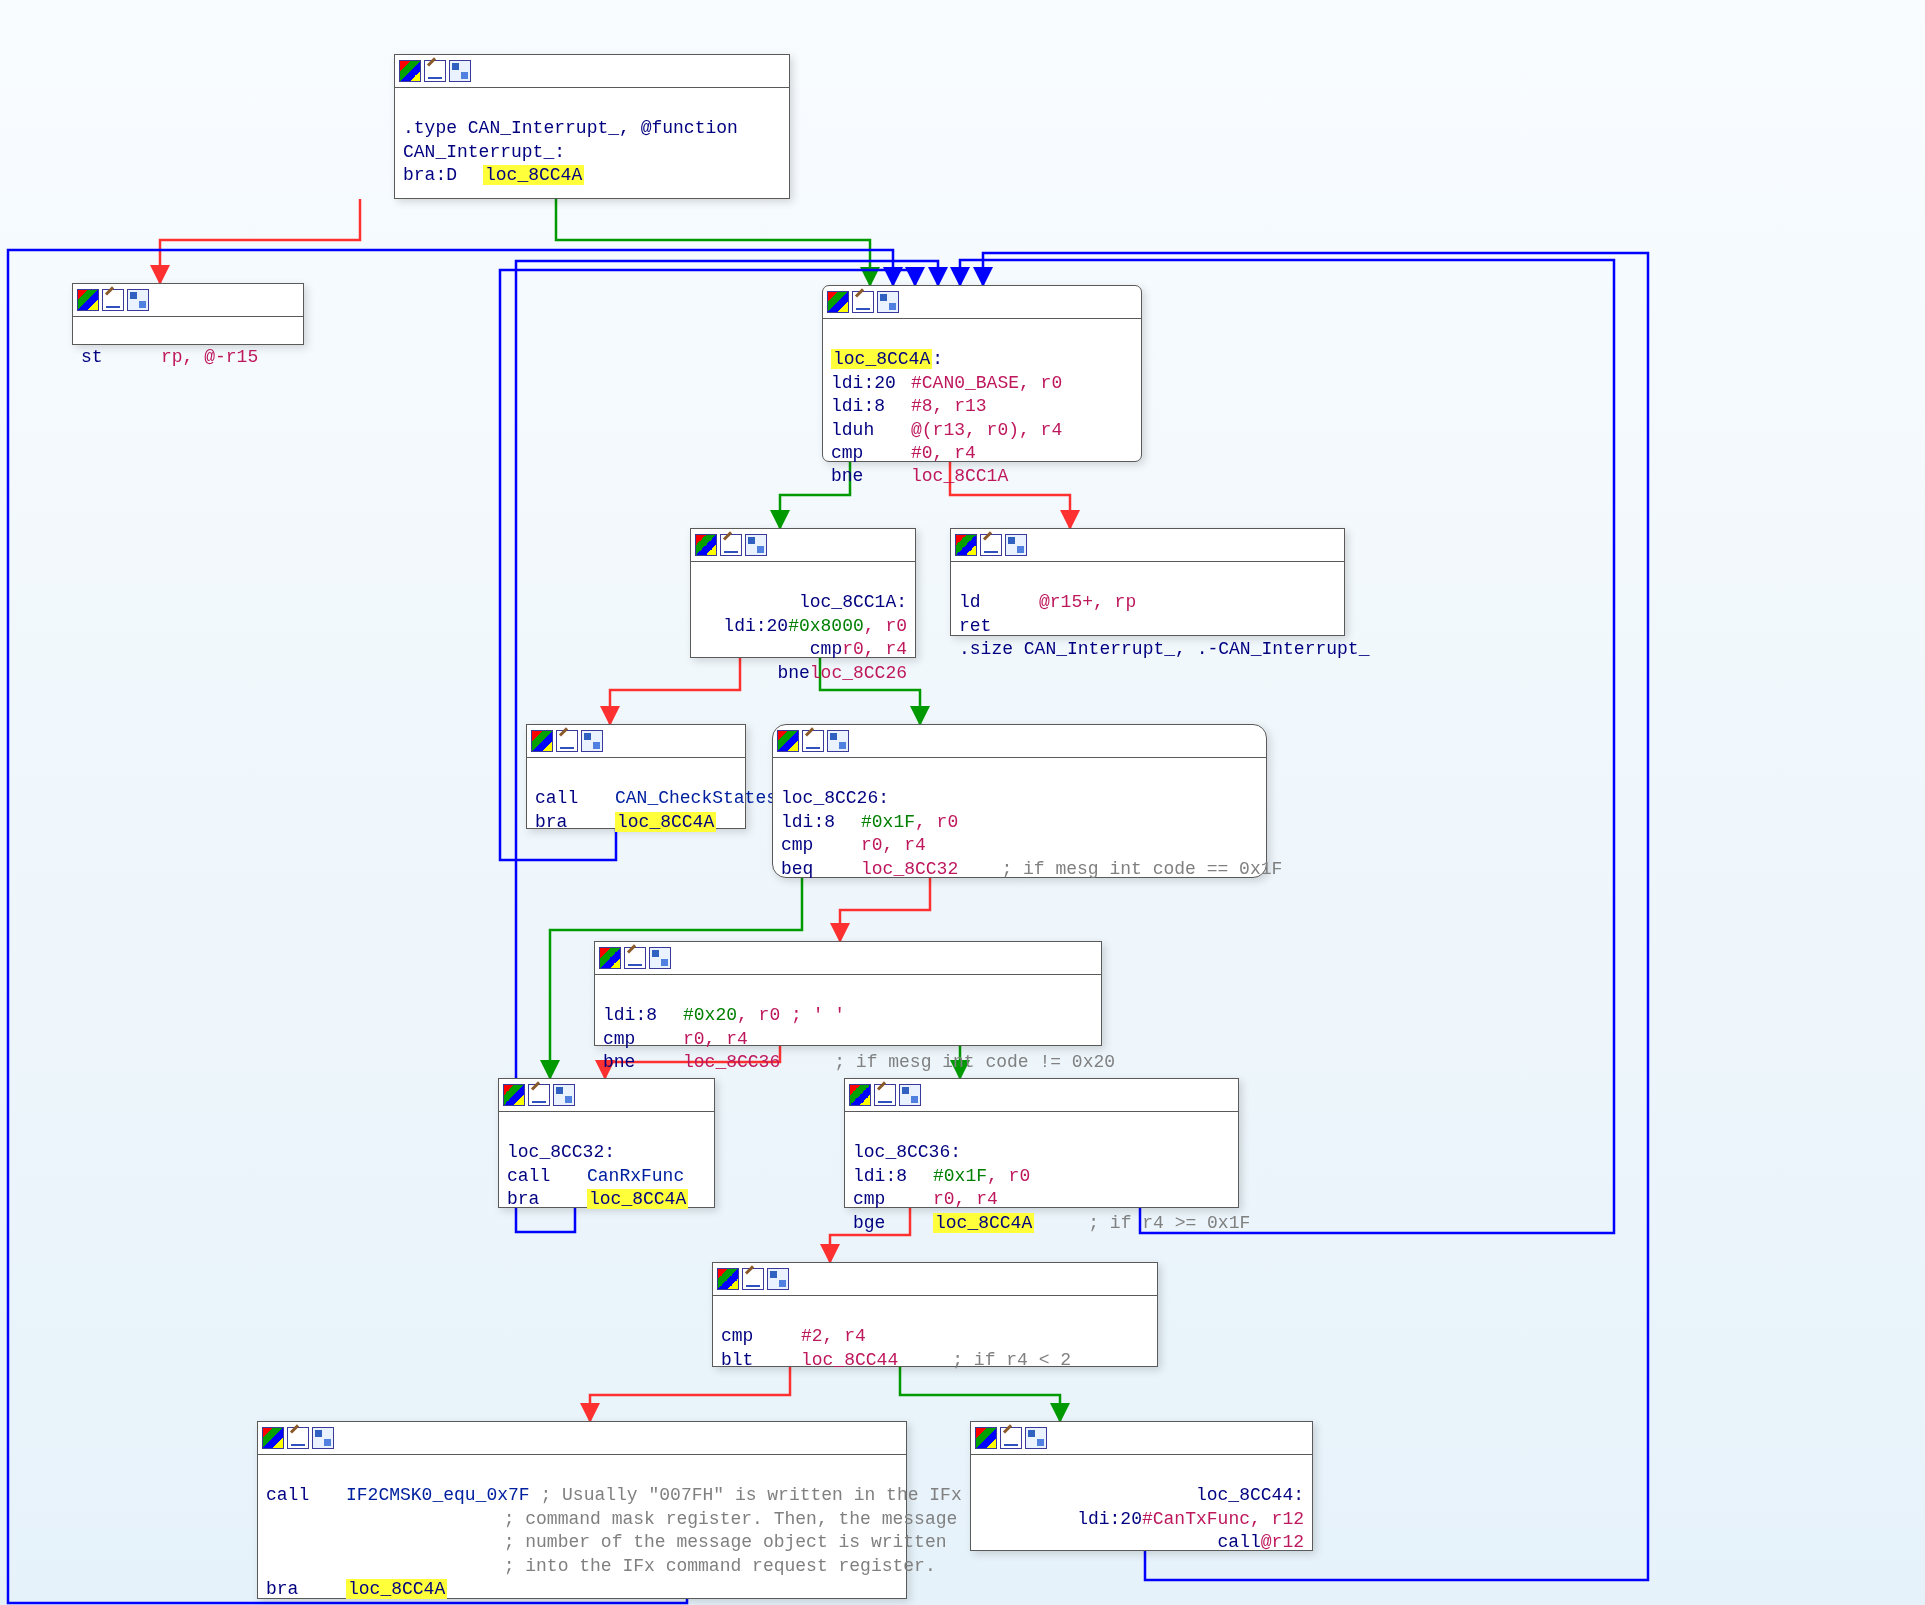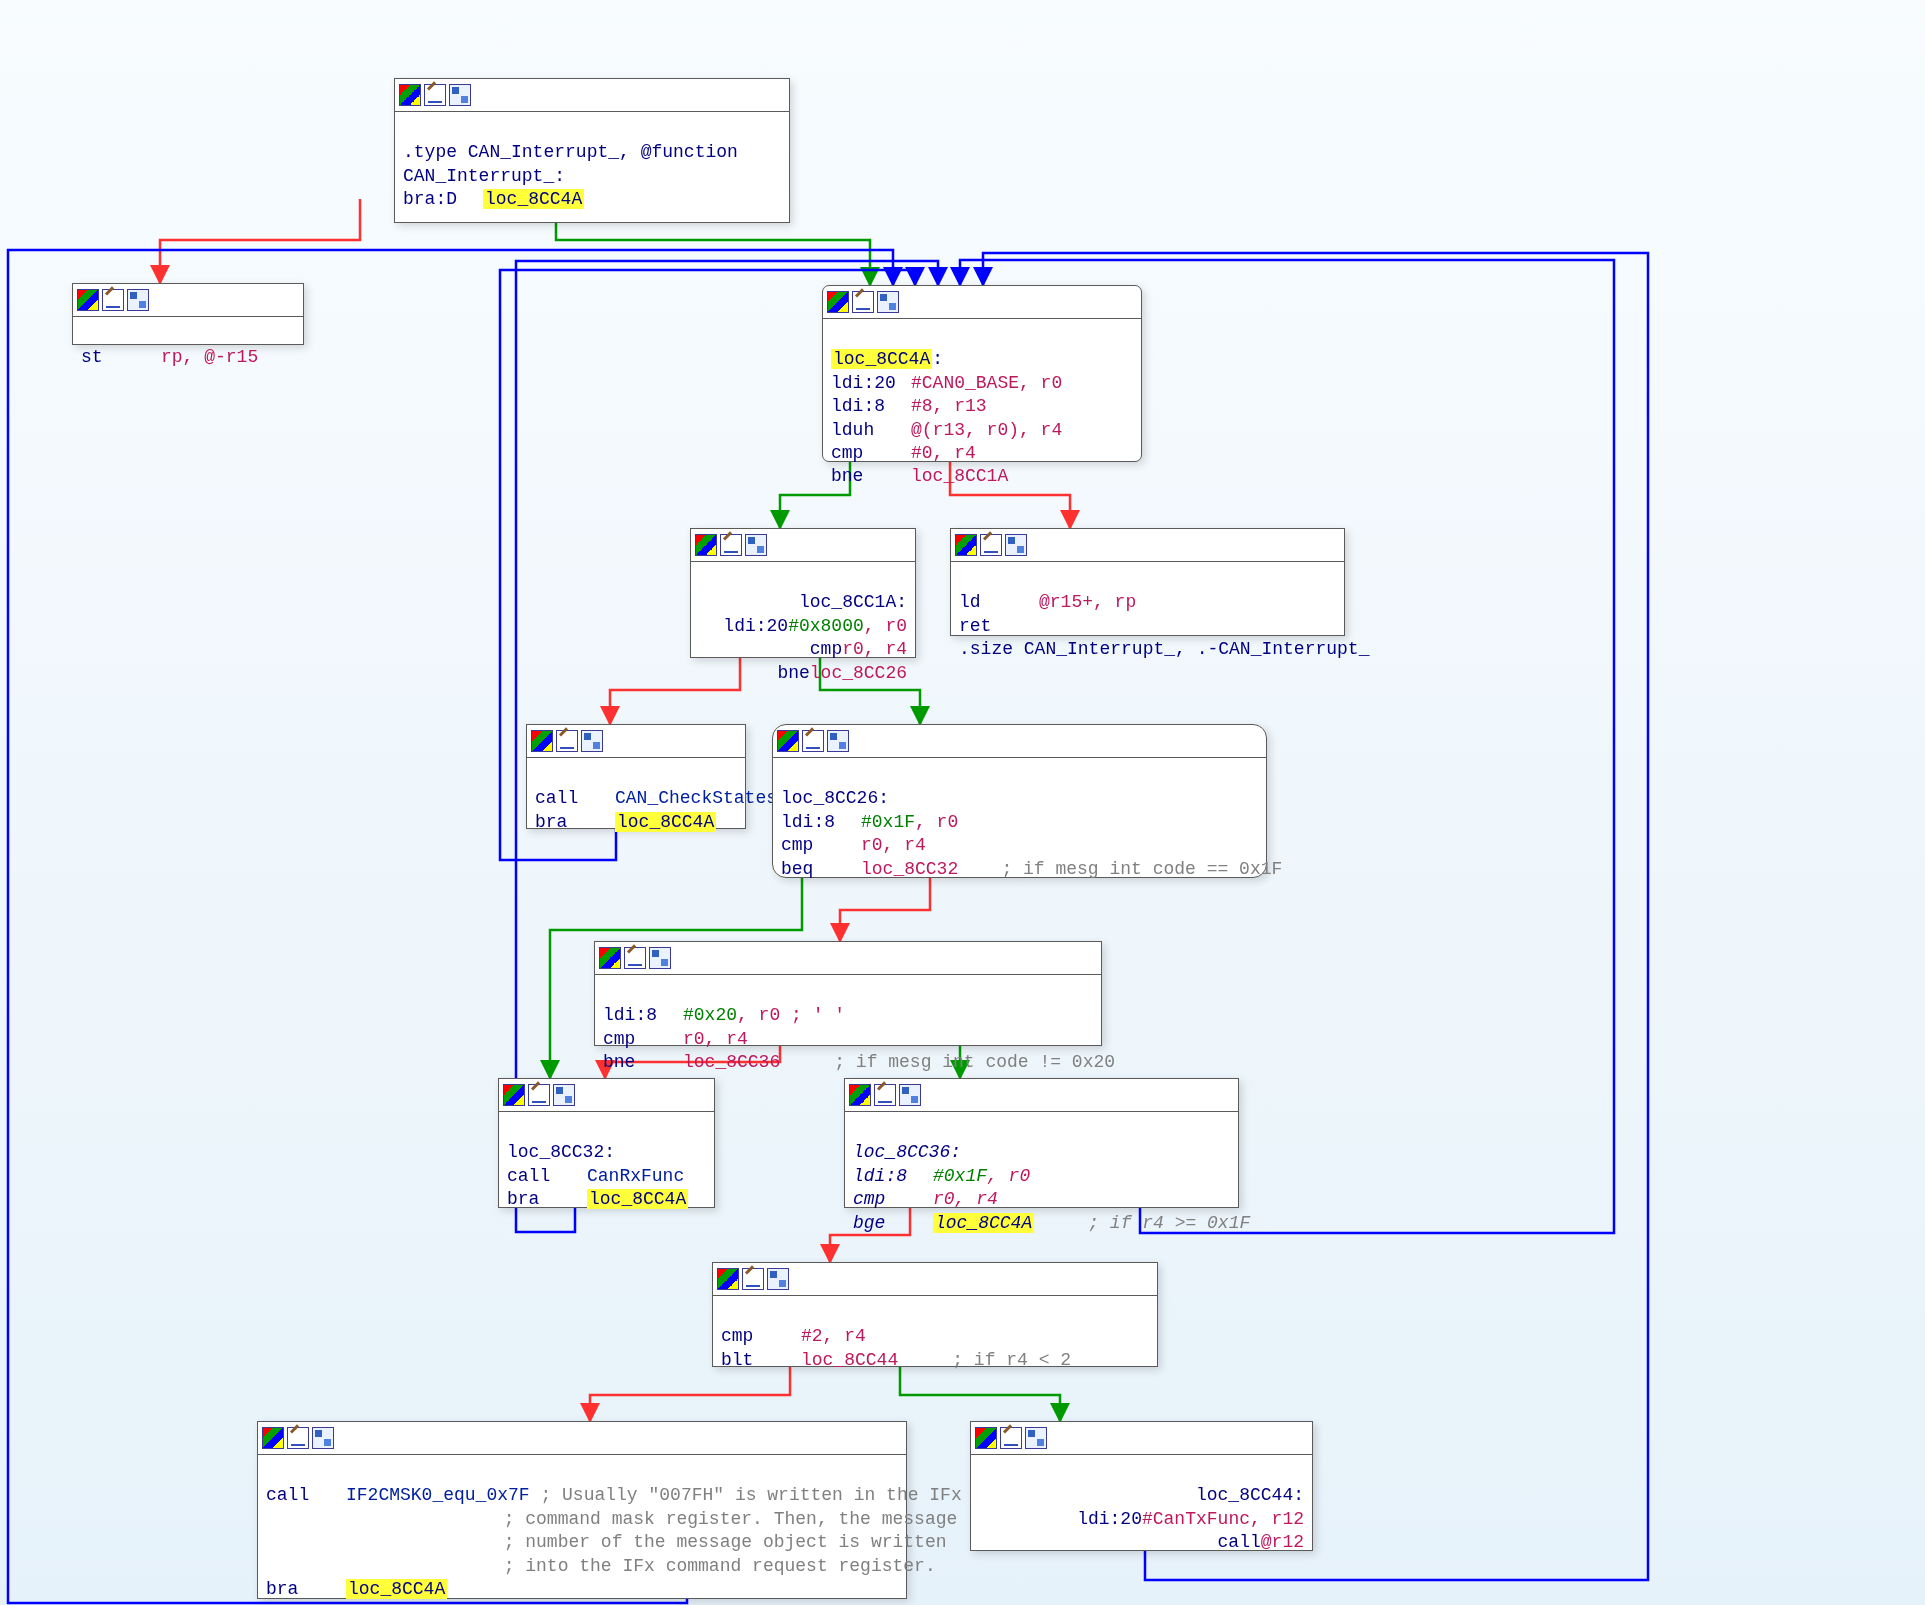--- a/index.html
+++ b/index.html
@@ -130,21 +130,21 @@
       <path d="M 1140 1208 L 1140 1233 L 1614 1233 L 1614 260 L 960 260 L 960 285" fill="none" stroke="#0000ff" stroke-width="2.5" marker-end="url(#arr-blue)"></path>
       <path d="M 790 1367 L 790 1395 L 590 1395 L 590 1421" fill="none" stroke="#ff3030" stroke-width="2.5" marker-end="url(#arr-red)"></path>
       <path d="M 900 1367 L 900 1395 L 1060 1395 L 1060 1421" fill="none" stroke="#009a00" stroke-width="2.5" marker-end="url(#arr-green)"></path>
       <path d="M 687 1599 L 687 1603 L 8 1603 L 8 250 L 893 250 L 893 285" fill="none" stroke="#0000ff" stroke-width="2.5" marker-end="url(#arr-blue)"></path>
       <path d="M 1145 1551 L 1145 1580 L 1648 1580 L 1648 253 L 983 253 L 983 285" fill="none" stroke="#0000ff" stroke-width="2.5" marker-end="url(#arr-blue)"></path>
       <path d="M 616 829 L 616 860 L 500 860 L 500 270 L 915 270 L 915 285" fill="none" stroke="#0000ff" stroke-width="2.5" marker-end="url(#arr-blue)"></path>
       <path d="M 575 1208 L 575 1232 L 516 1232 L 516 261 L 938 261 L 938 285" fill="none" stroke="#0000ff" stroke-width="2.5" marker-end="url(#arr-blue)"></path>
     </g>
 </svg>
 
-<div class="node" style="left:394px; top:54px; width:396px; height:145px;margin-top:24px;">
+<div class="node" style="left:394px; top:54px; width:396px; height:145px;">
   <div class="node-header">
     <span class="icon icon-palette"></span>
     <span class="icon icon-edit"></span>
     <span class="icon icon-tags"></span>
   </div>
   <div class="node-body">
 <span class="dir">.type CAN_Interrupt_, @function</span>
 <span class="lbl">CAN_Interrupt_:</span>
 <span class="mn col1">bra:D</span><span class="hl">loc_8CC4A</span>
   </div>
@@ -249,21 +249,21 @@
     <span class="icon icon-edit"></span>
     <span class="icon icon-tags"></span>
   </div>
   <div class="node-body">
 <span class="lbl">loc_8CC32:</span>
 <span class="mn col1">call</span><span class="fn">CanRxFunc</span>
 <span class="mn col1">bra</span><span class="hl">loc_8CC4A</span>
   </div>
 </div>
 
-<div class="node" style="left:844px; top:1078px; width:395px; height:130px;font-style:italic;">
+<div class="node" style="left:844px; top:1078px; width:395px; height:130px;">
   <div class="node-header">
     <span class="icon icon-palette"></span>
     <span class="icon icon-edit"></span>
     <span class="icon icon-tags"></span>
   </div>
   <div class="node-body">
 <span class="lbl">loc_8CC36:</span>
 <span class="mn col1">ldi:8</span><span class="num">#0x1F</span><span class="op">, r0</span>
 <span class="mn col1">cmp</span><span class="op">r0, r4</span>
 <span class="mn col1">bge</span><span class="hl">loc_8CC4A</span>     <span class="cmt">; if r4 &gt;= 0x1F</span>

